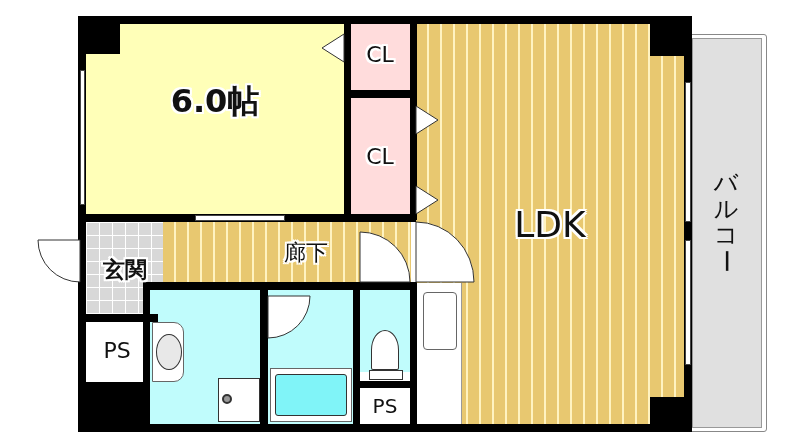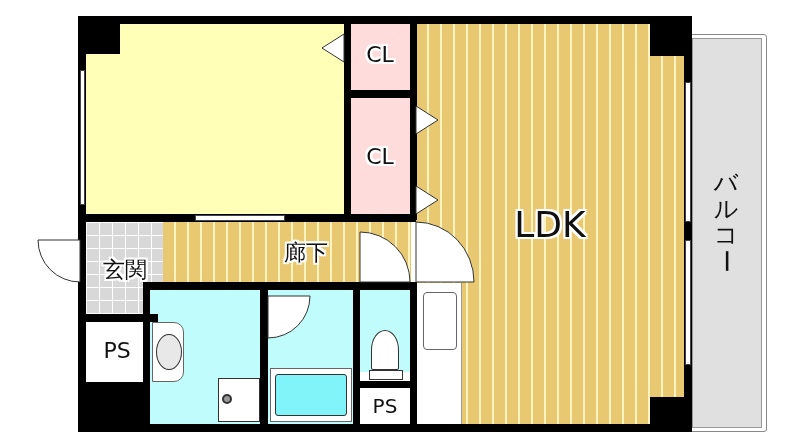--- a/index.html
+++ b/index.html
@@ -99,20 +99,21 @@
 <div class="abs" style="left:152px;top:322px;width:32px;height:60px;background:#fff;border:1px solid #666;border-radius:0 10px 10px 0;"></div>
 <div class="abs" style="left:156px;top:334px;width:26px;height:36px;background:#e8e8e8;border:1px solid #333;border-radius:50%;"></div>
 <div class="abs" style="left:218px;top:378px;width:42px;height:44px;background:#fff;border:1px solid #333;"></div>
 <div class="abs" style="left:222px;top:394px;width:10px;height:10px;border:2px solid #333;border-radius:50%;background:#999;"></div>
 <div class="abs" style="left:270px;top:368px;width:82px;height:54px;background:#fff;border:1px solid #666;"></div>
 <div class="abs" style="left:275px;top:374px;width:72px;height:42px;background:#80f4f8;border:1px solid #333;border-radius:3px;"></div>
 <div class="abs" style="left:371px;top:330px;width:28px;height:40px;background:#fff;border:1px solid #333;border-radius:50% 50% 2px 2px;"></div>
 <div class="abs" style="left:369px;top:370px;width:34px;height:10px;background:#fff;border:1px solid #333;"></div>
 
 <div class="label" style="left:160px;top:84px;width:110px;font-size:32px;line-height:34px;font-weight:bold;">
+  <div>6.0帖</div>
 </div>
 <div class="label" style="left:350px;top:42px;width:60px;font-size:22px;">CL</div>
 <div class="label" style="left:350px;top:144px;width:60px;font-size:22px;">CL</div>
 <div class="label" style="left:490px;top:204px;width:120px;font-size:36px;">LDK</div>
 <div class="label" style="left:271px;top:238px;width:70px;font-size:22px;">廊下</div>
-<div class="label" style="left:90px;top:255px;width:70px;font-size:22px;">玄関</div>
+<div class="label" style="left:90px;top:255px;width:70px;font-size:22px;font-weight:bold;">玄関</div>
 <div class="label" style="left:86px;top:338px;width:62px;font-size:22px;">PS</div>
 <div class="label" style="left:360px;top:394px;width:50px;font-size:20px;">PS</div>
 
 </body></html>

